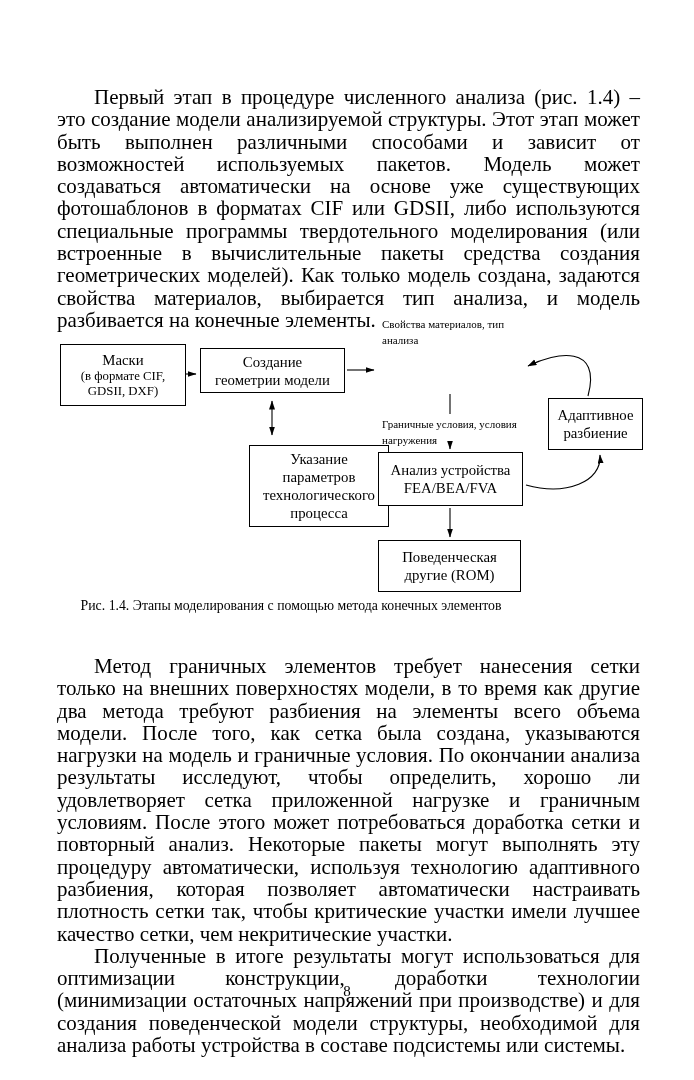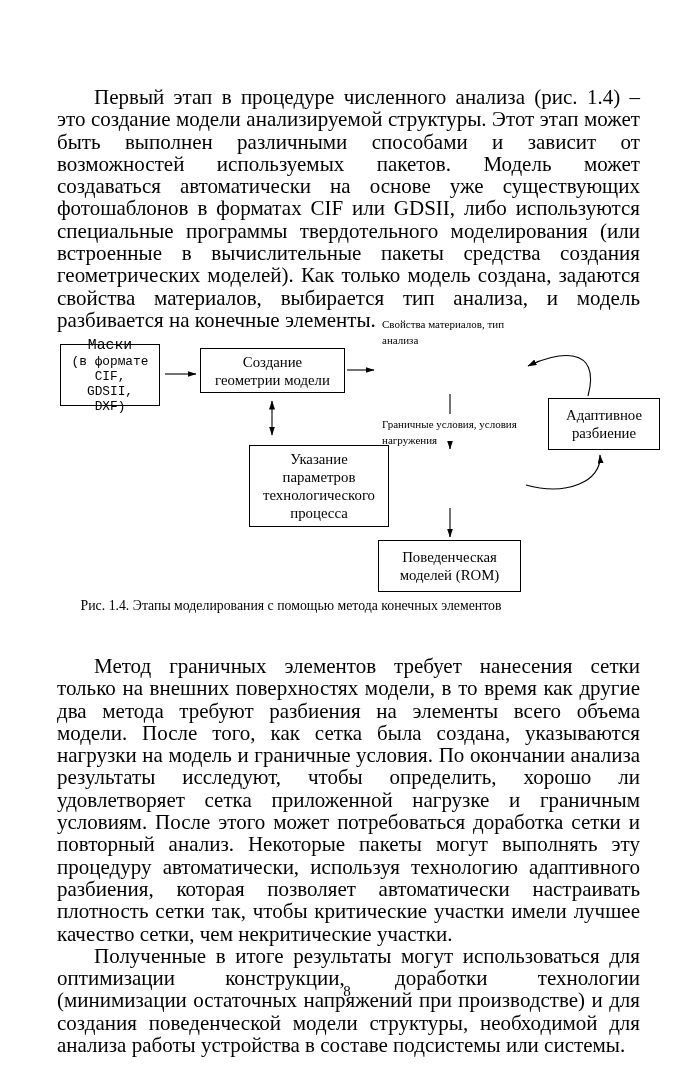--- a/index.html
+++ b/index.html
@@ -62,24 +62,24 @@
     background: #fff;
     display: flex;
     flex-direction: column;
     align-items: center;
     justify-content: center;
     text-align: center;
     font-size: 14.8px;
     line-height: 18px;
     padding: 2px 10px;
   }
-  .fbox--masks    { left: 60px;  top: 36px;  width: 100px; height: 62px; padding: 2px 10px; font-family: Liberation Mono, monospace; }
+  .fbox--masks    { left: 60px;  top: 36px;  width: 126px; height: 62px; padding: 2px 10px; }
   .fbox--geometry { left: 200px; top: 40px;  width: 145px; height: 45px; }
   .fbox--mesh     { left: 378px; top: 38px;  width: 145px; height: 46px; }
-  .fbox--adaptive { left: 548px; top: 90px;  width: 112px;  height: 52px; padding: 2px 12px; }
+  .fbox--adaptive { left: 548px; top: 90px;  width: 95px;  height: 52px; padding: 2px 12px; }
   .fbox--params   { left: 202px; top: 137px; width: 140px; height: 82px; margin-left: 47px; }
   .fbox--analysis { left: 378px; top: 144px; width: 145px; height: 54px; }
   .fbox--rom      { left: 378px; top: 232px; width: 143px; height: 52px; }
   .fbox-title { font-size: 14.8px; line-height: 18px; }
   .fbox-small { font-size: 12.8px; line-height: 15px; }
   .flabel {
     position: absolute;
     text-align: left;
     font-size: 11px;
     line-height: 16px;
@@ -115,21 +115,22 @@
     <div class="flabel flabel--materials">Свойства материалов, тип анализа</div>
     <div class="flabel flabel--boundary">Граничные условия, условия нагружения</div>
 
     <div class="fbox fbox--masks">
       <span class="fbox-title">Маски</span>
       <span class="fbox-small">(в формате CIF, GDSII, DXF)</span>
     </div>
     <div class="fbox fbox--geometry">Создание геометрии модели</div>
     <div class="fbox fbox--adaptive">Адаптивное разбиение</div>
     <div class="fbox fbox--params">Указание параметров технологического процесса</div>
-    <div class="fbox fbox--rom">Поведенческая моделей (ROM)</div>
+    <div class="fbox fbox--analysis">Анализ устройства FEA/BEA/FVA</div>
+    <div class="fbox fbox--rom">Поведенческая другие (ROM)</div>
   </div>
 
   <p class="caption">Рис. 1.4. Этапы моделирования с помощью метода конечных элементов</p>
 
   <div class="text-block">
     <p class="body-text">Метод граничных элементов требует нанесения сетки только на внешних поверхностях модели, в то время как другие два метода требуют разбиения на элементы всего объема модели. После того, как сетка была создана, указываются нагрузки на модель и граничные условия. По окончании анализа результаты исследуют, чтобы определить, хорошо ли удовлетворяет сетка приложенной нагрузке и граничным условиям. После этого может потребоваться доработка сетки и повторный анализ. Некоторые пакеты могут выполнять эту процедуру автоматически, используя технологию адаптивного разбиения, которая позволяет автоматически настраивать плотность сетки так, чтобы критические участки имели лучшее качество сетки, чем некритические участки.</p>
     <p class="body-text">Полученные в итоге результаты могут использоваться для оптимизации конструкции, доработки технологии (минимизации остаточных напряжений при производстве) и для создания поведенческой модели структуры, необходимой для анализа работы устройства в составе подсистемы или системы.</p>
   </div>
 
   <div class="page-number">8</div>

